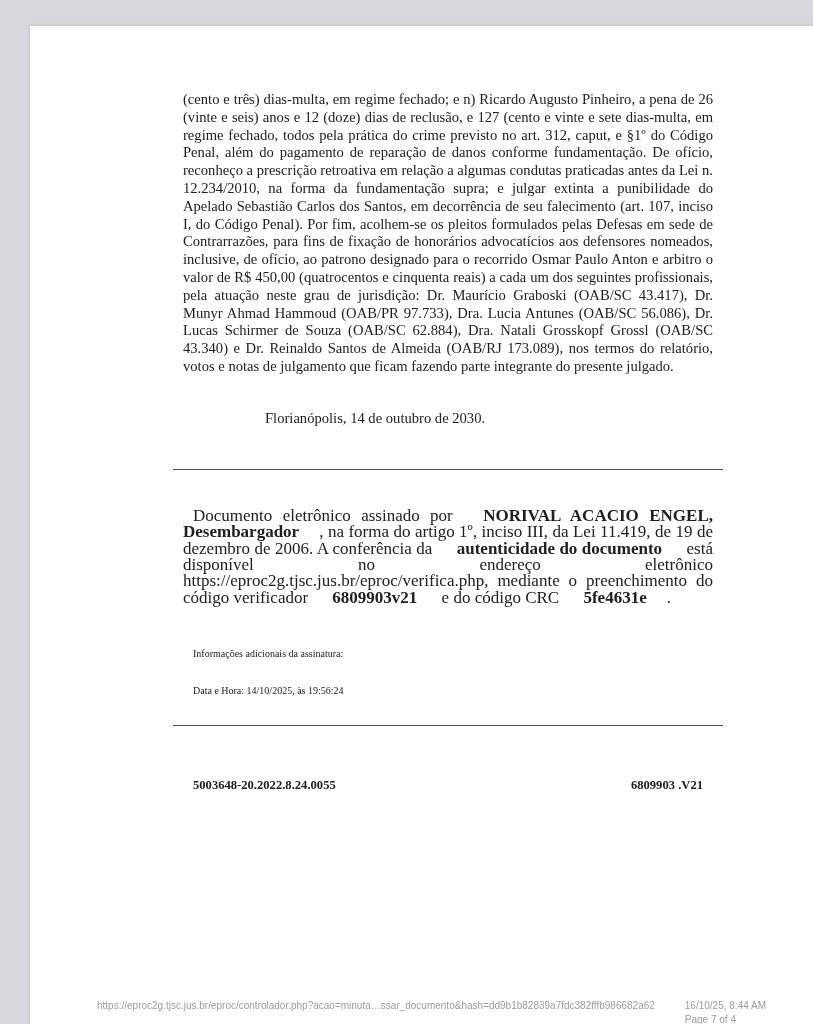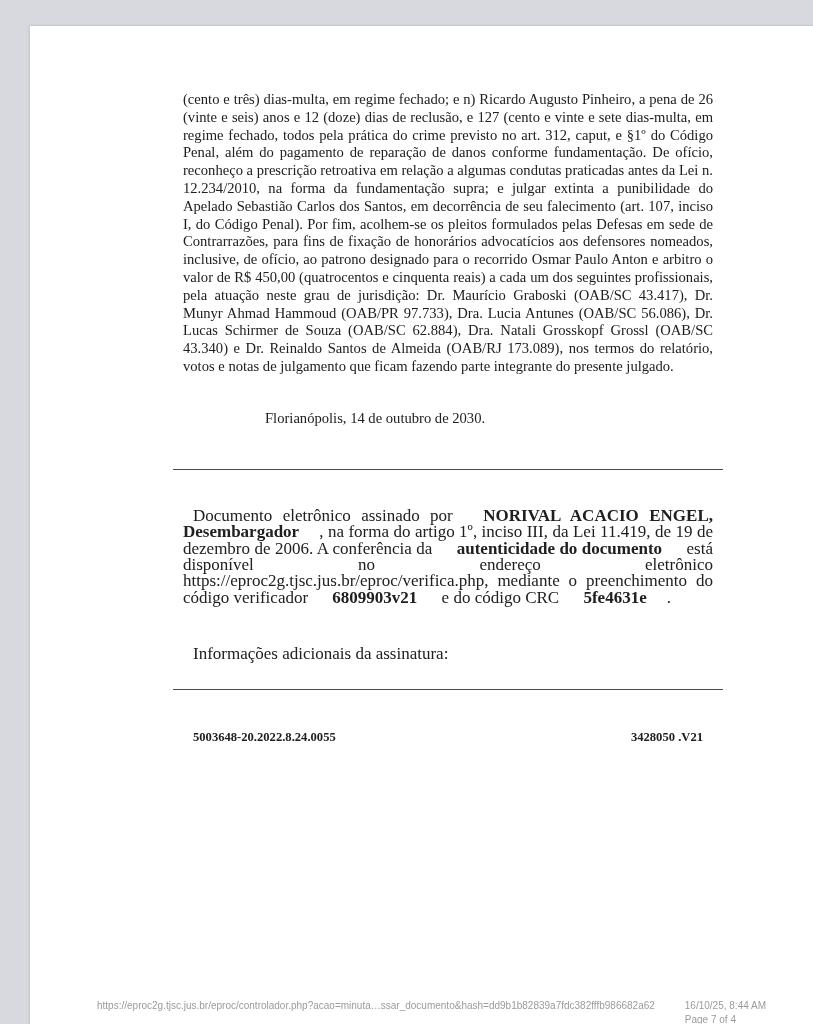--- a/index.html
+++ b/index.html
@@ -42,24 +42,25 @@
   .rule-bottom { margin-top: 6px; }
   .sig-par {
     margin-top: 8px;
     font-size: 17px;
     line-height: 16.4px;
     text-align: justify;
   }
   .sig-par b { font-weight: bold; }
   .info-block {
     margin-top: 10px;
-    font-size: 17px;
+    font-size: 10px;
     line-height: 16.4px;
   }
   .numbers-row {
+    margin-top: 12px;
     display: flex;
     justify-content: space-between;
     font-weight: bold;
     font-size: 12.6px;
     line-height: 15px;
   }
   .print-footer {
     position: absolute;
     left: 47px; right: 42px; top: 953px;
     display: flex;
@@ -84,27 +85,28 @@
       <p class="body-par">(cento e três) dias-multa, em regime fechado; e n) Ricardo Augusto Pinheiro, a pena de 26 (vinte e seis) anos e 12 (doze) dias de reclusão, e 127 (cento e vinte e sete dias-multa, em regime fechado, todos pela prática do crime previsto no art. 312, caput, e §1º do Código Penal, além do pagamento de reparação de danos conforme fundamentação. De ofício, reconheço a prescrição retroativa em relação a algumas condutas praticadas antes da Lei n. 12.234/2010, na forma da fundamentação supra; e julgar extinta a punibilidade do Apelado Sebastião Carlos dos Santos, em decorrência de seu falecimento (art. 107, inciso I, do Código Penal). Por fim, acolhem-se os pleitos formulados pelas Defesas em sede de Contrarrazões, para fins de fixação de honorários advocatícios aos defensores nomeados, inclusive, de ofício, ao patrono designado para o recorrido Osmar Paulo Anton e arbitro o valor de R$ 450,00 (quatrocentos e cinquenta reais) a cada um dos seguintes profissionais, pela atuação neste grau de jurisdição: Dr. Maurício Graboski (OAB/SC 43.417), Dr. Munyr Ahmad Hammoud (OAB/PR 97.733), Dra. Lucia Antunes (OAB/SC 56.086), Dr. Lucas Schirmer de Souza (OAB/SC 62.884), Dra. Natali Grosskopf Grossl (OAB/SC 43.340) e Dr. Reinaldo Santos de Almeida (OAB/RJ 173.089), nos termos do relatório, votos e notas de julgamento que ficam fazendo parte integrante do presente julgado.</p>
 
       <p class="date-line">Florianópolis, 14 de outubro de 2030.</p>
 
       <hr class="rule rule-top">
 
       <p class="sig-par"><span>Documento eletrônico assinado por </span><b>NORIVAL ACACIO ENGEL, Desembargador</b><span>, na forma do artigo 1º, inciso III, da Lei 11.419, de 19 de dezembro de 2006. A conferência da </span><b>autenticidade do documento</b><span> está disponível no endereço eletrônico https://eproc2g.tjsc.jus.br/eproc/verifica.php, mediante o preenchimento do código verificador </span><b>6809903v21</b><span> e do código CRC </span><b>5fe4631e</b><span>.</span></p>
 
       <div class="info-block">
         <div>Informações adicionais da assinatura:</div>
+        <div>Data e Hora: 14/10/2025, às 19:56:24</div>
       </div>
 
       <hr class="rule rule-bottom">
 
       <div class="numbers-row">
         <span>5003648-20.2022.8.24.0055</span>
-        <span>3428050 .V21</span>
+        <span>6809903 .V21</span>
       </div>
 
     </div>
 
     <div class="print-footer">
       <span class="footer-url">https://eproc2g.tjsc.jus.br/eproc/controlador.php?acao=minuta…ssar_documento&amp;hash=dd9b1b82839a7fdc382fffb986682a62</span>
       <span class="footer-right">
         <span>16/10/25, 8:44 AM</span><br>
         <span>Page 7 of 4</span>
       </span>

